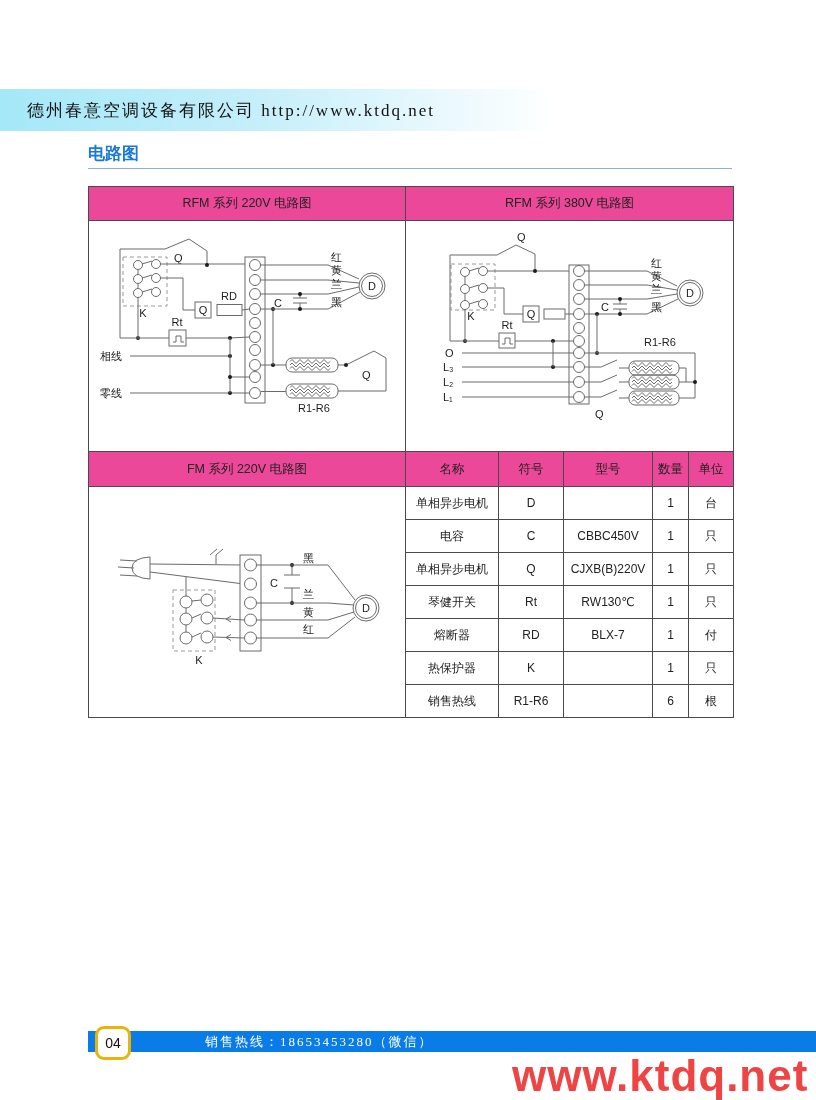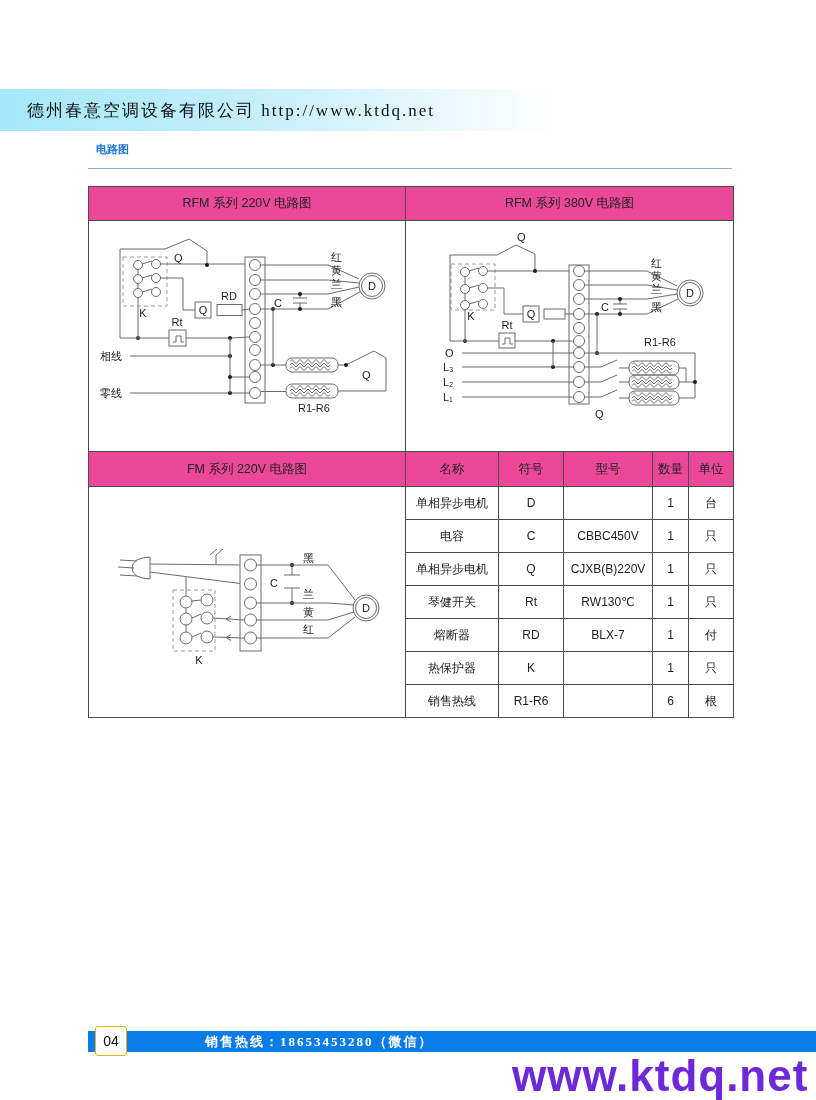--- a/index.html
+++ b/index.html
@@ -3,41 +3,41 @@
 <meta charset="utf-8">
 <style>
   html,body{margin:0;padding:0;background:#fff;}
   .page{position:relative;width:816px;height:1100px;background:#ffffff;overflow:hidden;
         font-family:"Liberation Sans","DejaVu Sans",sans-serif;color:#1a1a1a;}
   .band{position:absolute;left:0;top:89px;width:100%;height:42px;
         background:linear-gradient(to right,#a5e8f8 0%,#c3eefa 30%,#ffffff 68%,#ffffff 100%);
         display:flex;align-items:center;}
   .band .co{margin-left:27px;font-family:"Liberation Serif","DejaVu Serif",serif;
         font-size:17px;letter-spacing:2px;color:#111;}
-  .sec-title{position:absolute;left:88px;top:142px;font-size:11px;font-weight:bold;color:#1a78d8;margin-left:8px;}
+  .sec-title{position:absolute;left:88px;top:142px;font-size:17px;font-weight:bold;color:#1a78d8;}
   .rule{position:absolute;left:88px;top:168px;width:644px;border-top:1px solid #8ab0da;height:0;}
   table.main{position:absolute;left:88px;top:186px;width:645px;border-collapse:collapse;
         table-layout:fixed;font-size:12px;color:#222;}
   table.main td{border:1px solid #4a4a4a;text-align:center;vertical-align:middle;padding:0;}
   td.hd{background:#ec4899;height:33px;font-size:12.5px;}
   td.diag{height:227px;vertical-align:top;background:#fff;}
   tr.parts td{height:32px;}
   svg .w{stroke:#6b6b6b;stroke-width:1;fill:none;}
   svg .dash{stroke:#9a9a9a;stroke-width:1;fill:none;stroke-dasharray:4 3;}
   svg .tc{stroke:#6b6b6b;stroke-width:1;fill:#ffffff;}
   svg .dot{fill:#1c1c1c;stroke:none;}
   svg text{font-family:"Liberation Sans","DejaVu Sans",sans-serif;font-size:11px;fill:#1c1c1c;stroke:none;}
   .footer-bar{position:absolute;left:88px;top:1031px;width:728px;height:21px;background:#0a7ce7;}
   .page-badge{position:absolute;left:95px;top:1026px;width:30px;height:28px;background:#fff;
-        border:1px solid #eab308;border-radius:3px;display:flex;align-items:center;justify-content:center;
+        border:3px solid #eab308;border-radius:9px;display:flex;align-items:center;justify-content:center;
         font-size:14px;color:#111;}
   .hotline{position:absolute;left:205px;top:1033px;color:#ffffff;font-size:13px;
-        font-family:"Liberation Serif","DejaVu Serif",serif;font-weight:bold;letter-spacing:2px;}
+        font-family:"Liberation Serif","DejaVu Serif",serif;font-weight:normal;letter-spacing:2px;}
   .watermark{position:absolute;left:512px;top:1051px;font-size:44px;font-weight:bold;
-        color:#6d28d9;letter-spacing:1px;white-space:nowrap;}
+        color:#ef4444;letter-spacing:1px;white-space:nowrap;}
 </style>
 </head>
 <body>
 
 <div class="page">
 
   <div class="band">
     <span class="co">德州春意空调设备有限公司 http://www.ktdq.net</span>
   </div>
 

